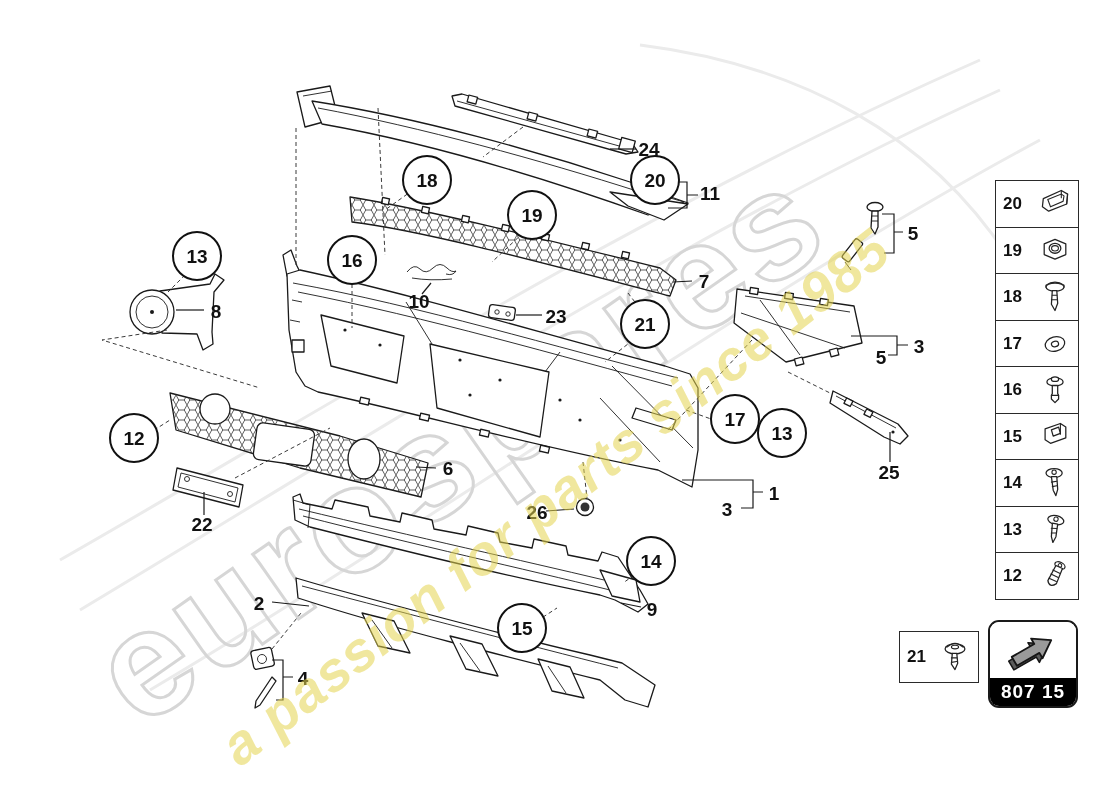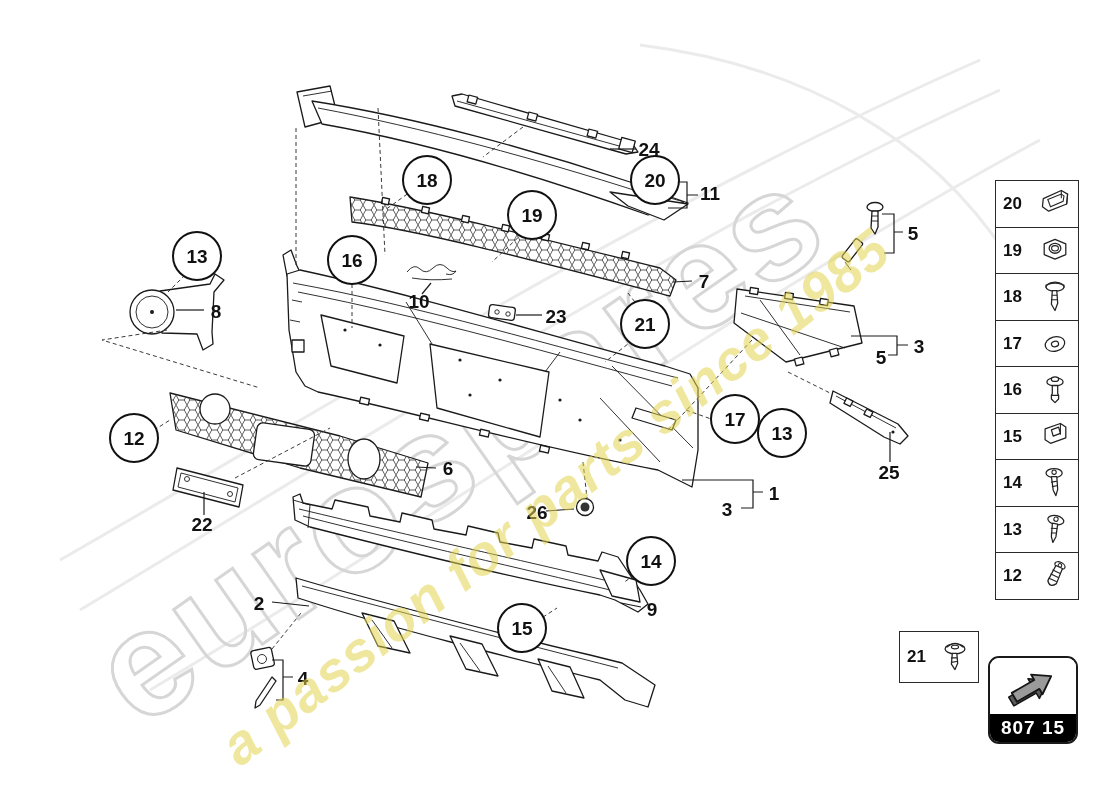--- a/index.html
+++ b/index.html
@@ -24,21 +24,21 @@
   .fastener-box:first-child{margin-top:0;}
   .fastener-num{font-size:17px;font-weight:bold;color:#111;margin-left:7px;}
   .fastener-icon{margin-left:auto;margin-right:5px;width:36px;height:42px;}
   .icon-draw{fill:#fff;stroke:#222;stroke-width:1.4;stroke-linejoin:round;stroke-linecap:round;}
   .icon-line{fill:none;stroke:#222;stroke-width:1.2;stroke-linecap:round;}
   
   .extra-box{position:absolute;left:899px;top:631px;width:80px;height:52px;box-sizing:border-box;
     border:1.5px solid #2a2a2a;background:#fff;display:flex;align-items:center;}
   .nav-box{position:absolute;left:988px;top:620px;width:90px;height:88px;box-sizing:border-box;
     border:2px solid #1a1a1a;border-radius:11px;background:#fff;overflow:hidden;
-    display:flex;flex-direction:column;margin-top:36px;}
+    display:flex;flex-direction:column;}
   .nav-arrow-area{flex:1;display:flex;align-items:center;justify-content:center;background:#fff;}
   .nav-code-band{height:28px;background:#000;color:#fff;display:flex;align-items:center;
     justify-content:center;font-size:19px;font-weight:bold;letter-spacing:1px;}
 </style>
 </head>
 <body>
 
 <div class="stage">
 
 <svg id="diagram-svg" width="1100" height="800" viewBox="0 0 1100 800">

